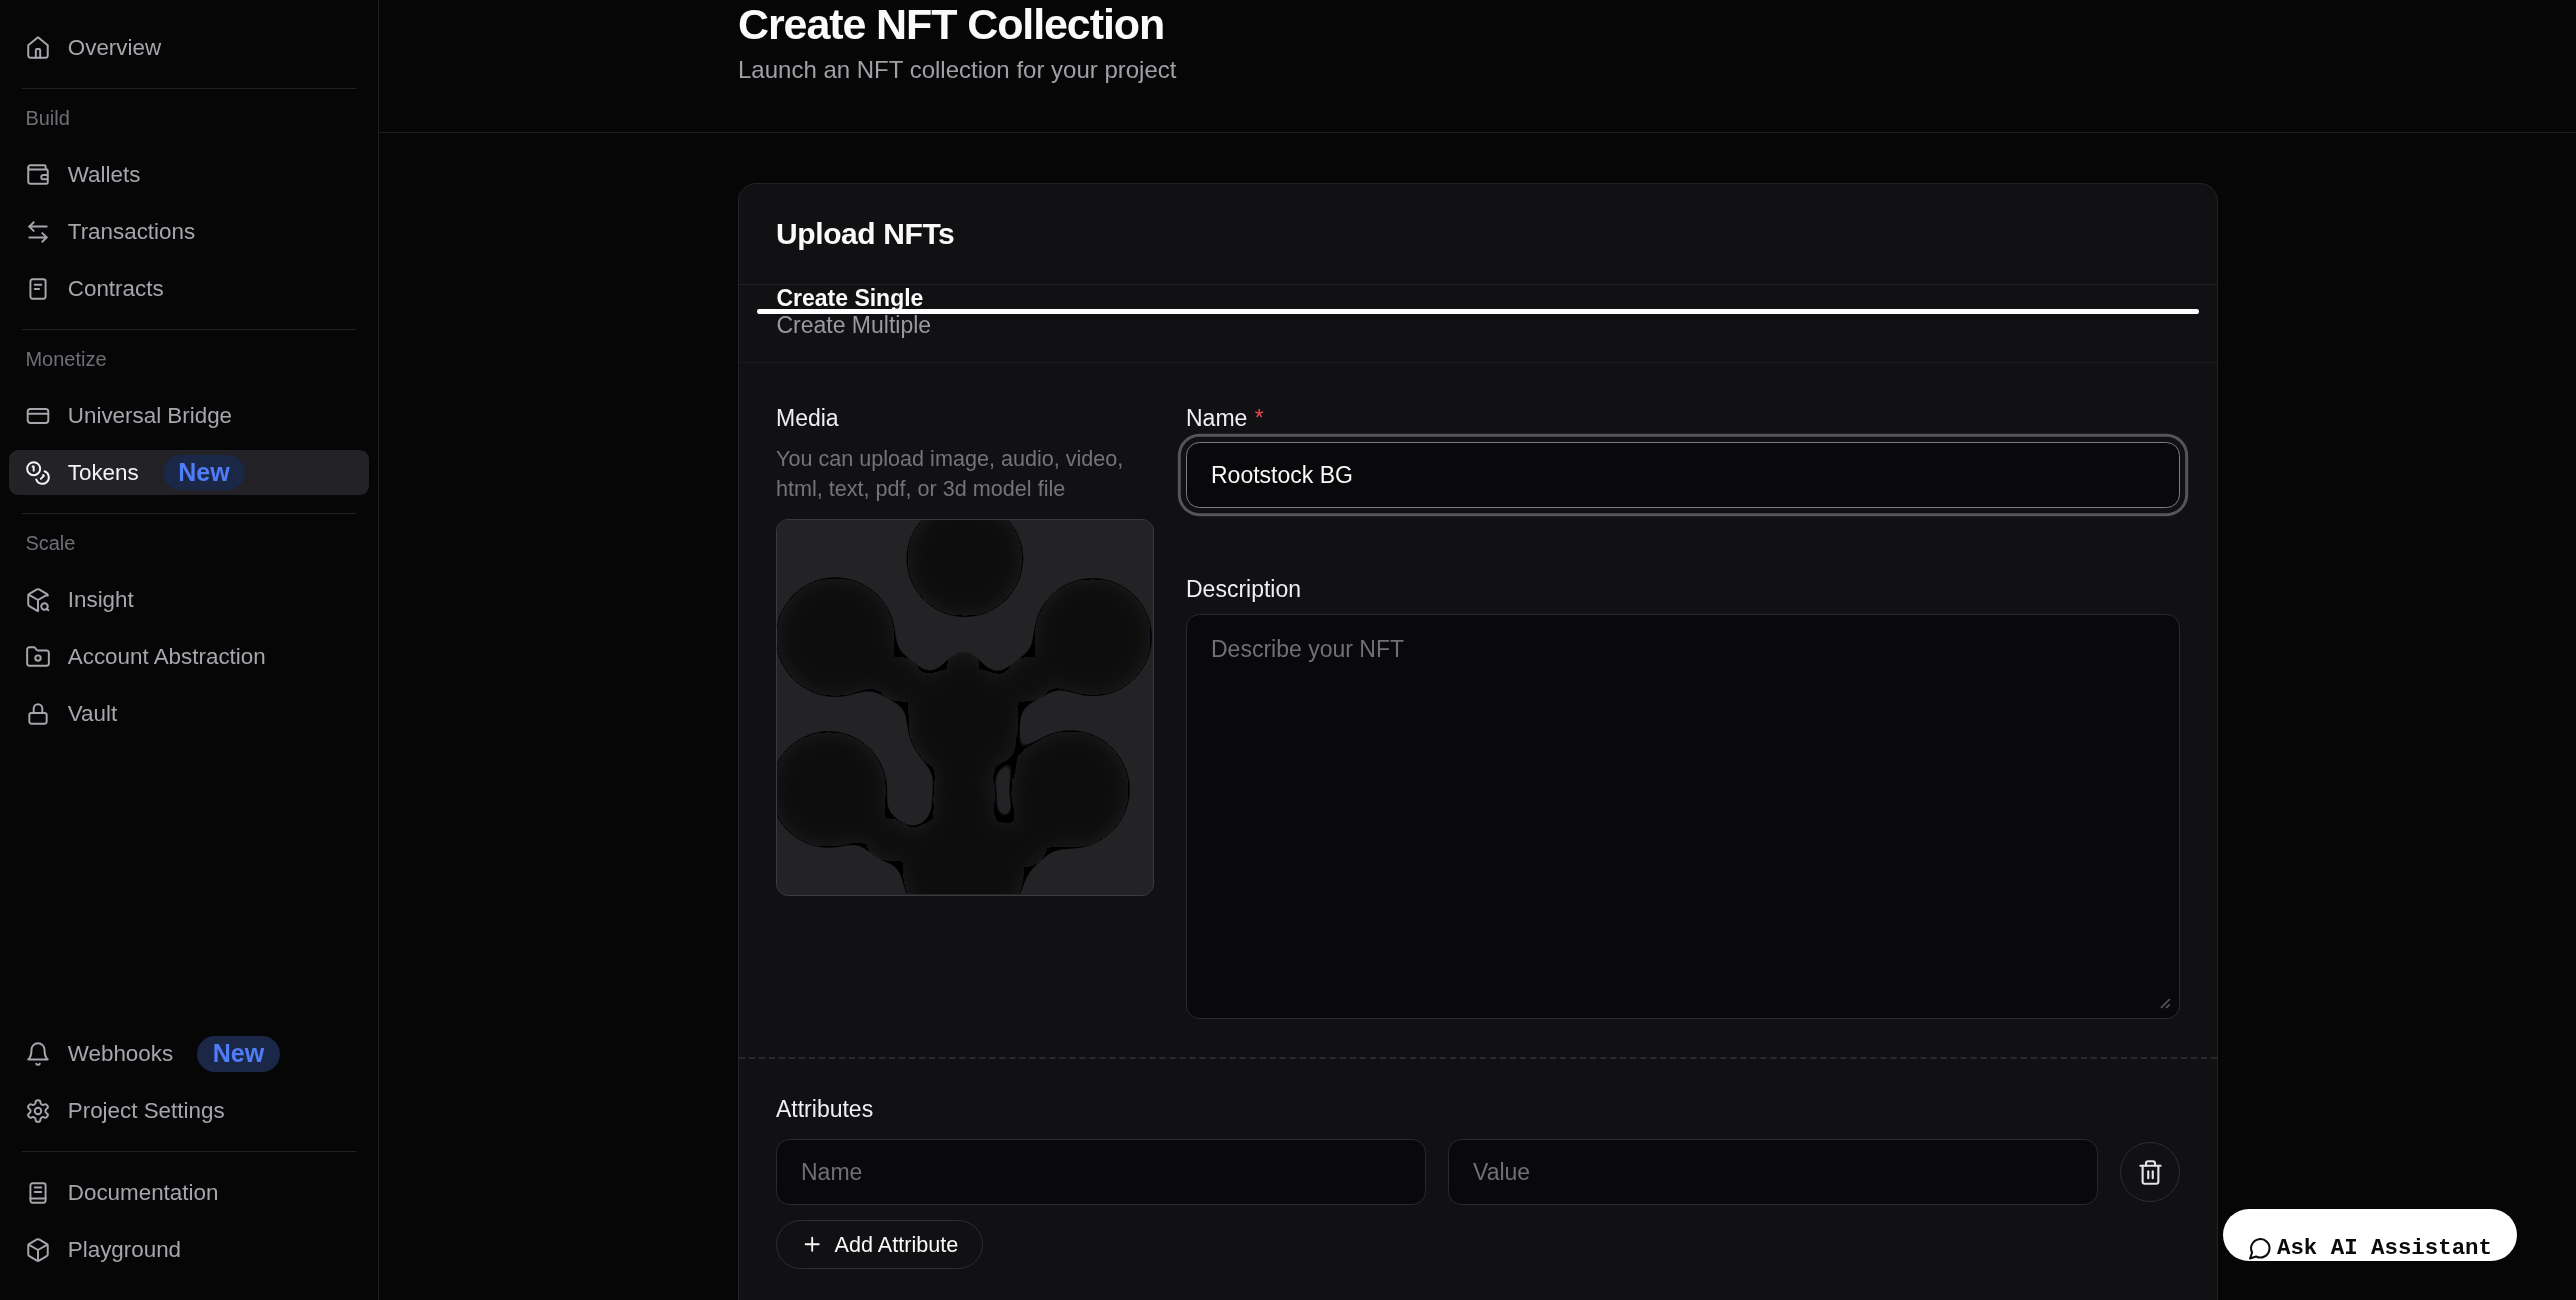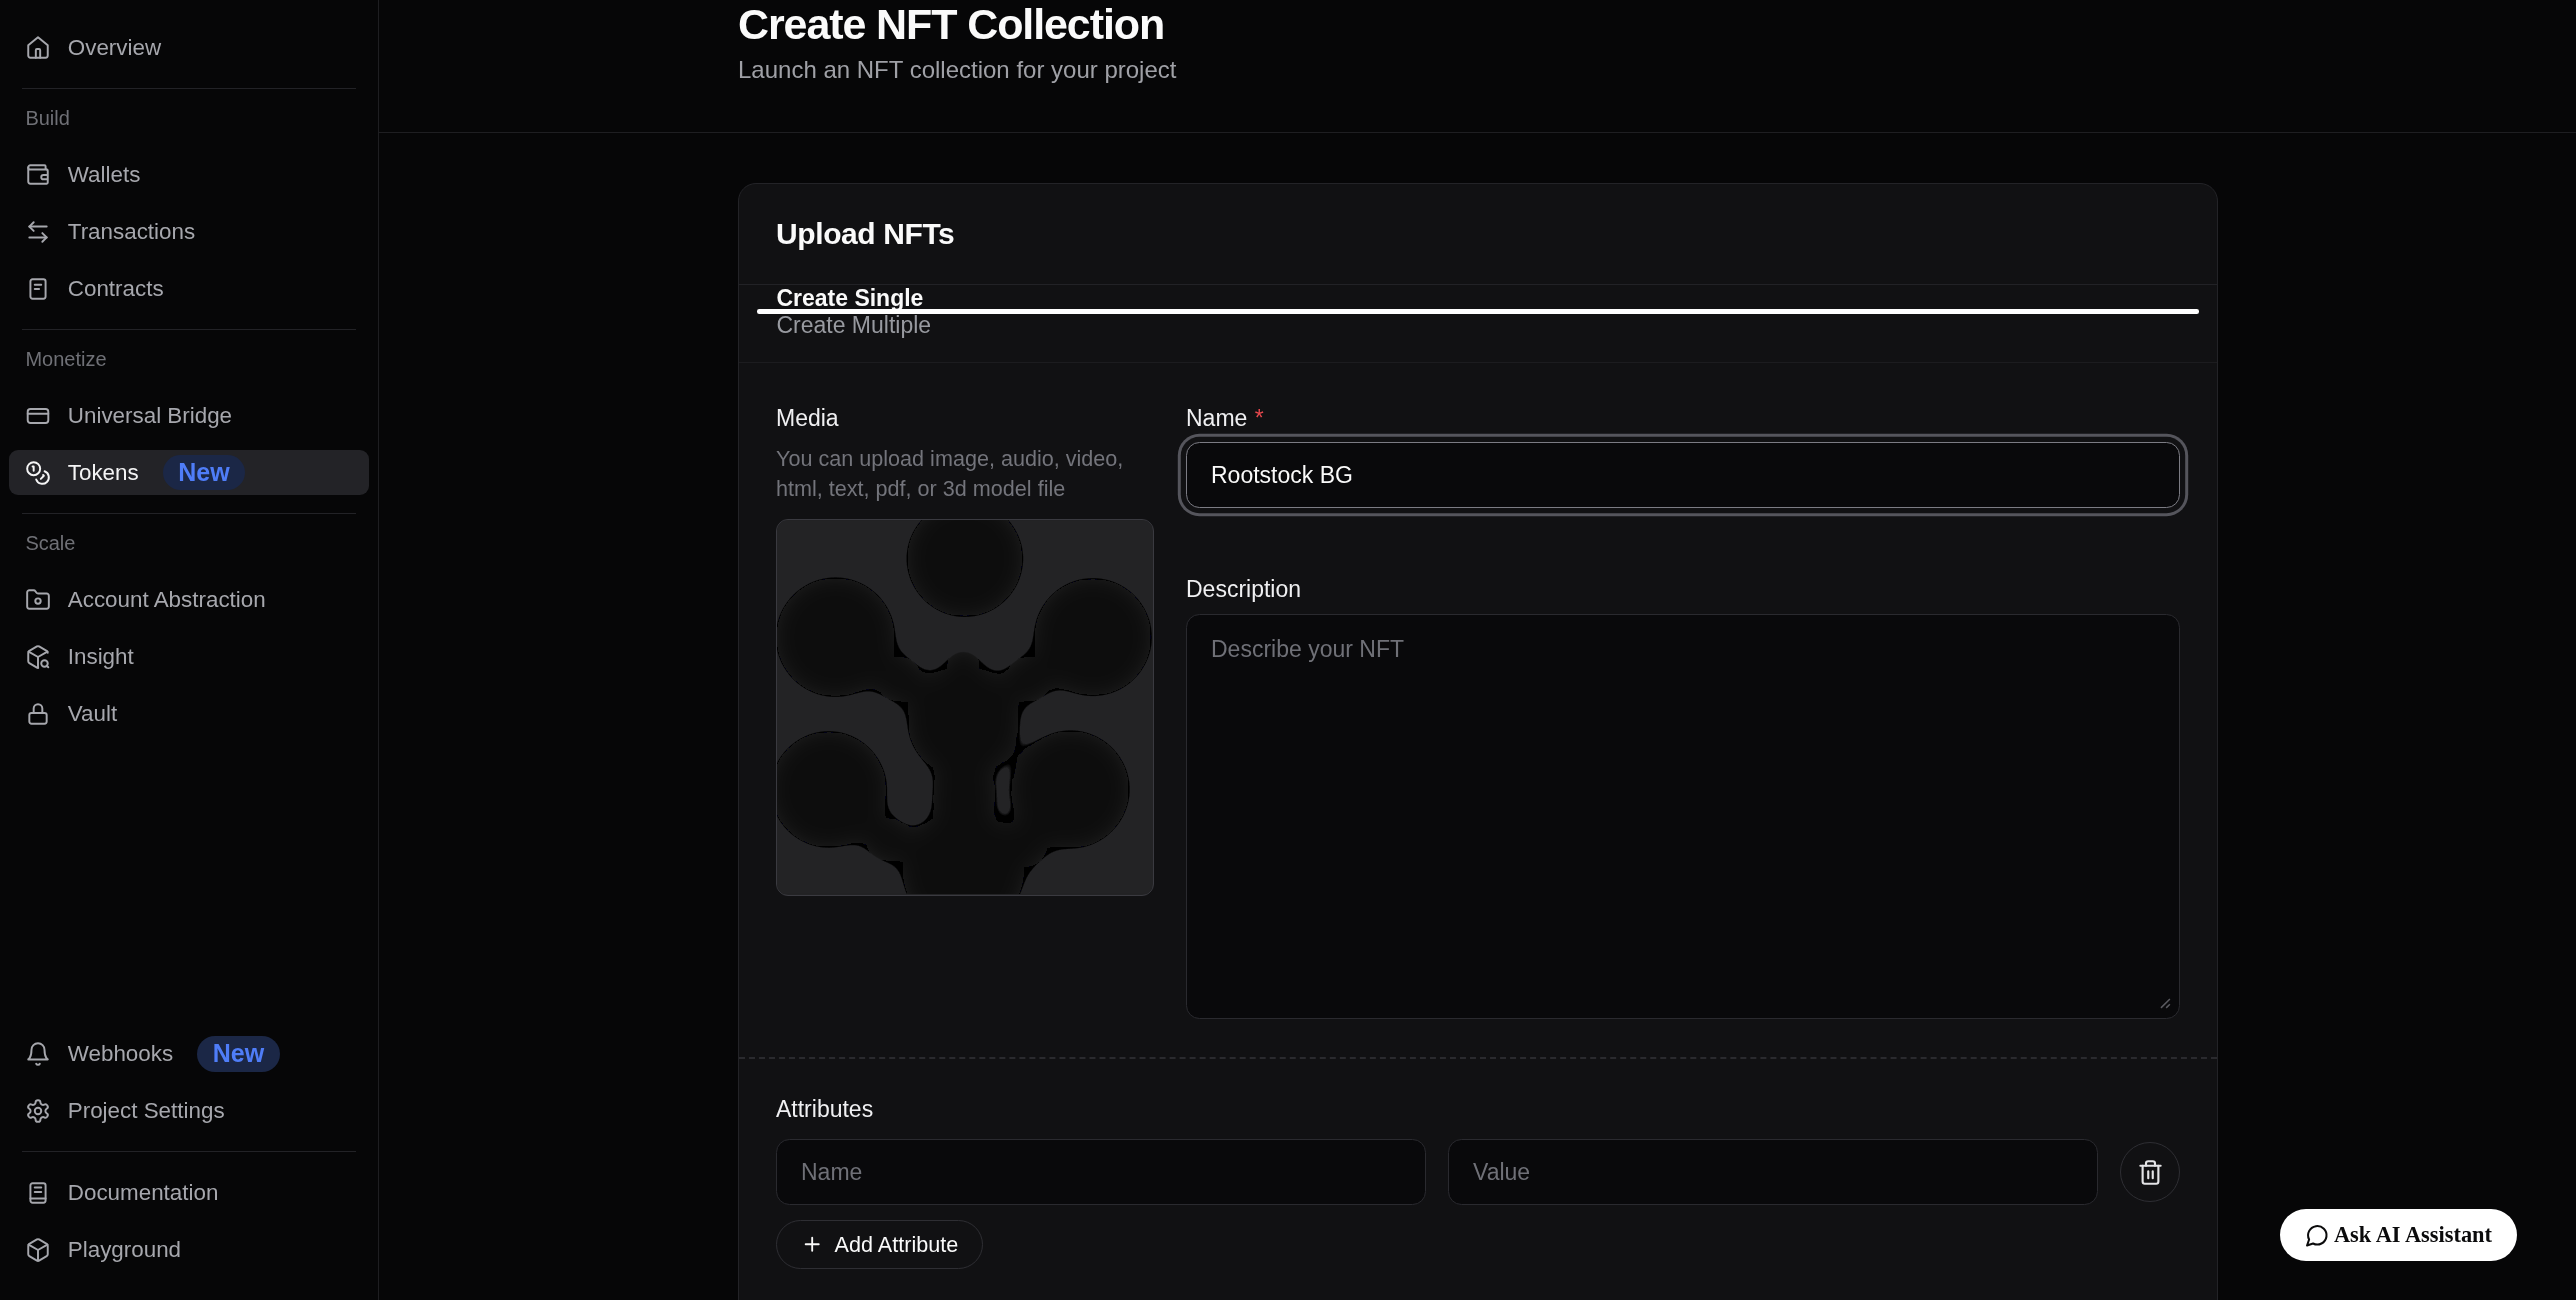--- a/index.html
+++ b/index.html
@@ -110,24 +110,24 @@
   }
   .price-amount::placeholder { color:#6f7077; }
   .token-select {
     flex:1; display:flex; align-items:center; justify-content:space-between;
     padding:0 21px; color:#989aa0; font-size:23px; cursor:pointer;
   }
   .token-select svg { width:24px; height:24px; stroke:#989aa0; fill:none; stroke-width:2; stroke-linecap:round; stroke-linejoin:round; }
 
   .ai-btn {
     position:absolute; right:59px; top:1209px; height:52px; padding:0 25px;
-    display:flex; align-items:center; gap:4px;
+    display:flex; align-items:flex-end; gap:4px;
     background:#ffffff; color:#0b0b0c; border:none; border-radius:745px;
     font-size:22.4px; font-weight:600; cursor:pointer;
-    font-family:Liberation Serif, serif;
+    font-family:Liberation Mono, monospace;
   }
   .ai-btn svg { width:24.6px; height:24.6px; stroke:#0b0b0c; fill:none; stroke-width:2; stroke-linecap:round; stroke-linejoin:round; }
 </style>
 </head>
 <body>
 
 <nav class="sidebar">
   <div class="nav-item">
     <svg viewBox="0 0 24 24">
         <path d="m3 9.5 9-7.5 9 7.5V19a2 2 0 0 1-2 2H5a2 2 0 0 1-2-2z"></path>
@@ -179,36 +179,36 @@
         <path d="M18.09 10.37A6 6 0 1 1 10.34 18"></path>
         <path d="M7 6h1v4"></path>
         <path d="m16.71 13.88.7.71-2.82 2.82"></path>
       </svg>
     <span>Tokens</span>
     <span class="badge">New</span>
   </div>
   <div class="nav-divider"></div>
 
   <div class="nav-label">Scale</div>
-  <div class="nav-item">
-    <svg viewBox="0 0 24 24">
-        <path d="M4 20h16a2 2 0 0 0 2-2V8a2 2 0 0 0-2-2h-7.9a2 2 0 0 1-1.69-.9L9.6 3.9A2 2 0 0 0 7.93 3H4a2 2 0 0 0-2 2v13a2 2 0 0 0 2 2Z"></path>
-        <circle cx="12" cy="13" r="2.5"></circle>
-      </svg>
-    <span>Account Abstraction</span>
-  </div>
   <div class="nav-item">
     <svg viewBox="0 0 24 24">
         <path d="M21 8a2 2 0 0 0-1-1.73l-7-4a2 2 0 0 0-2 0l-7 4A2 2 0 0 0 3 8v8a2 2 0 0 0 1 1.73l7 4a2 2 0 0 0 1.2.25"></path>
         <path d="m3.3 7 8.7 5 8.7-5"></path>
         <path d="M12 22V12"></path>
         <circle cx="18" cy="18" r="3"></circle>
         <path d="m21.5 21.5-1.4-1.4"></path>
       </svg>
     <span>Insight</span>
+  </div>
+  <div class="nav-item">
+    <svg viewBox="0 0 24 24">
+        <path d="M4 20h16a2 2 0 0 0 2-2V8a2 2 0 0 0-2-2h-7.9a2 2 0 0 1-1.69-.9L9.6 3.9A2 2 0 0 0 7.93 3H4a2 2 0 0 0-2 2v13a2 2 0 0 0 2 2Z"></path>
+        <circle cx="12" cy="13" r="2.5"></circle>
+      </svg>
+    <span>Account Abstraction</span>
   </div>
   <div class="nav-item">
     <svg viewBox="0 0 24 24">
         <rect x="4" y="11" width="16" height="10" rx="2"></rect>
         <path d="M8 11V7a4 4 0 0 1 8 0v4"></path>
       </svg>
     <span>Vault</span>
   </div>
 
   <div class="sidebar-footer">

